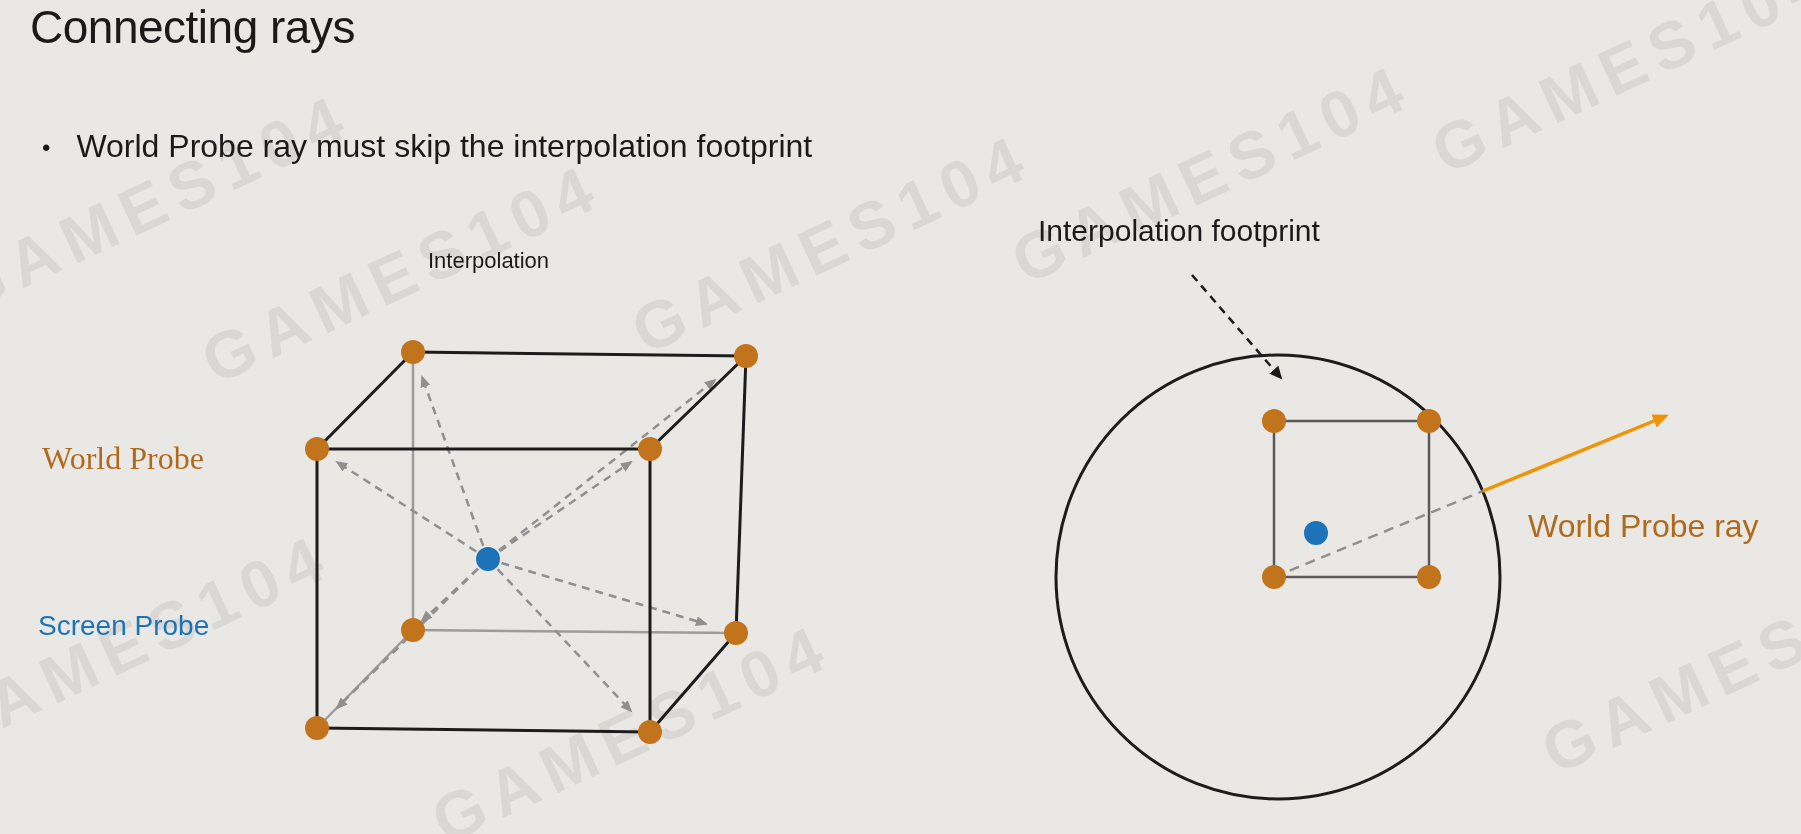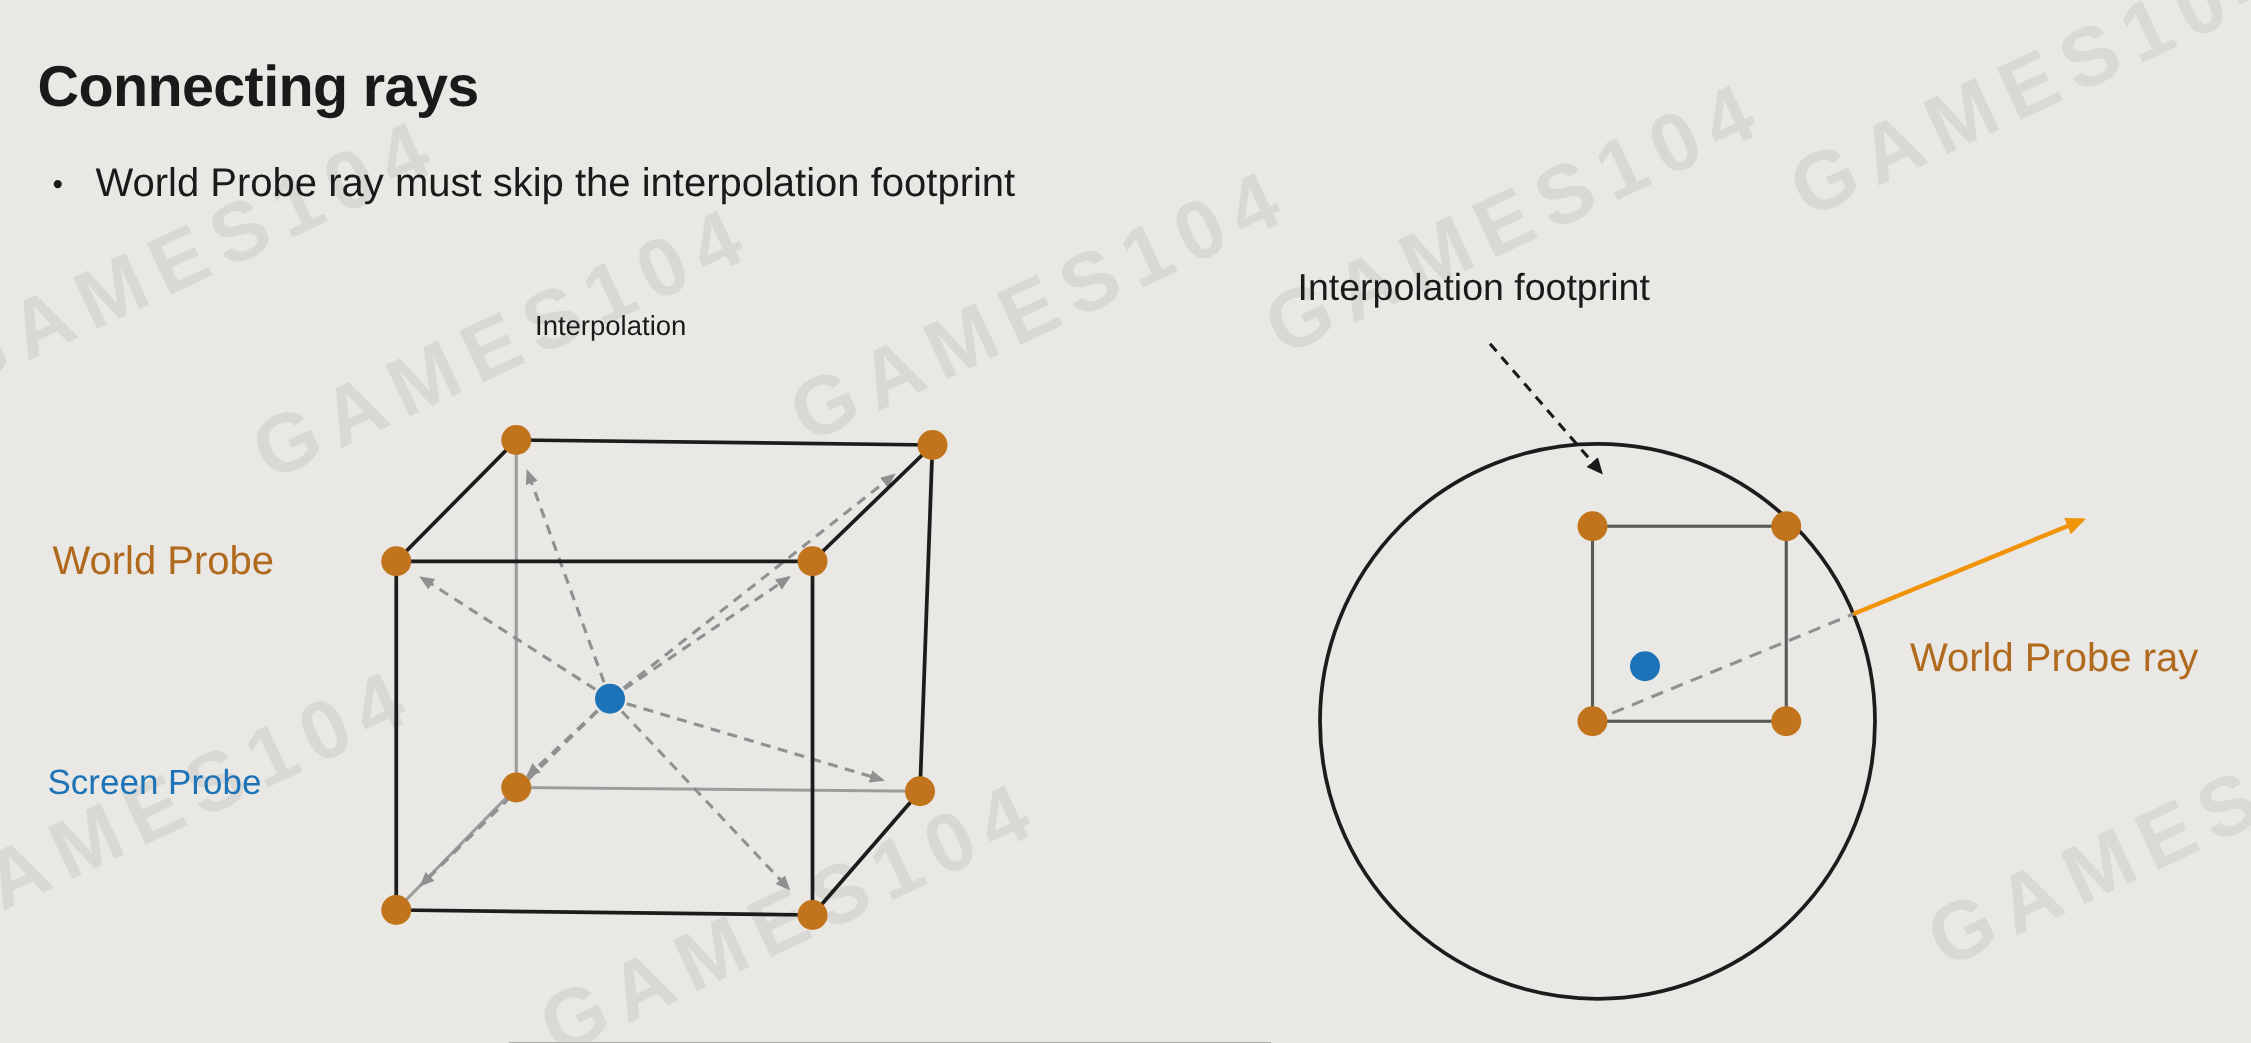--- a/index.html
+++ b/index.html
@@ -8,22 +8,22 @@
     position:relative; width:1801px; height:834px;
     background: var(--background, #e9e8e5); overflow:hidden;
   }
   .wm {
     position:absolute; font-size:66px; font-weight:700; letter-spacing:10px;
     color: var(--watermark, #b5b2a9); opacity:0.28;
     transform: rotate(-25deg); transform-origin:0 0;
     white-space:nowrap; user-select:none;
   }
   .title {
-    position:absolute; left:30px; top:0px; font-size:46px; font-weight:700;
-    color: var(--text, #1a1a1a); letter-spacing:-0.5px;margin-top:42px;
+    position:absolute; left:30px; top:0px; font-size:46px; font-weight:400;
+    color: var(--text, #1a1a1a); letter-spacing:-0.5px;
   }
   .bullet-row {
     position:absolute; left:42px; top:128px; display:flex; align-items:flex-start;
     font-size:32px; color: var(--text, #1a1a1a);
   }
   .bullet-marker { font-size:24px; line-height:40px; margin-right:26px; }
   .label { position:absolute; font-size:22px; color: var(--text, #1a1a1a); white-space:nowrap; }
   .label.orange { color: var(--orange-label, #b06a1e); font-size:32px; }
   .label.blue  { color: var(--blue, #1d73b8); font-size:28px; }
   .fig-svg { position:absolute; overflow:visible; }
@@ -133,18 +133,18 @@
       <circle class="probe-dot" cx="244" cy="241" r="12"></circle>
       <circle class="probe-dot" cx="399" cy="241" r="12"></circle>
       <circle class="probe-dot" cx="244" cy="397" r="12"></circle>
       <circle class="probe-dot" cx="399" cy="397" r="12"></circle>
     </g>
 
     <circle class="screen-dot" cx="286" cy="353" r="12"></circle>
   </svg>
 
   <div class="label" style="left:428px; top:248px;">Interpolation</div>
-  <div class="label orange" style="left:42px; top:430px;">World Probe</div>
+  <div class="label orange" style="left:42px; top:440px;font-family:Liberation Serif, serif;">World Probe</div>
   <div class="label blue" style="left:38px; top:610px;">Screen Probe</div>
   <div class="label orange" style="left:1528px; top:508px;">World Probe ray</div>
   <div class="label" style="left:1038px; top:214px; font-size:30px;">Interpolation footprint</div>
 
 </div>
 
 </body></html>

